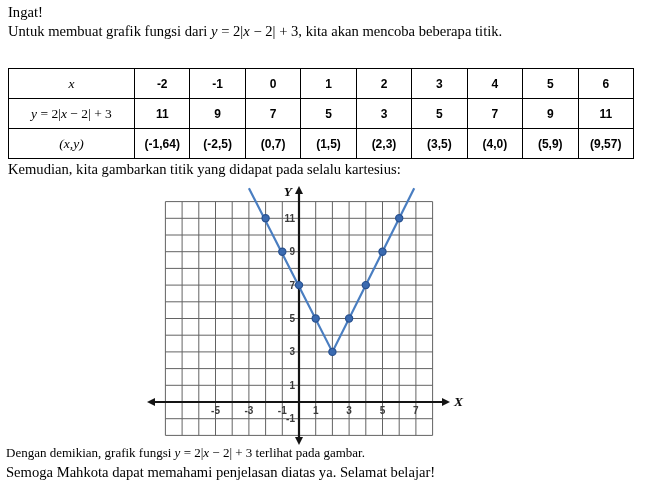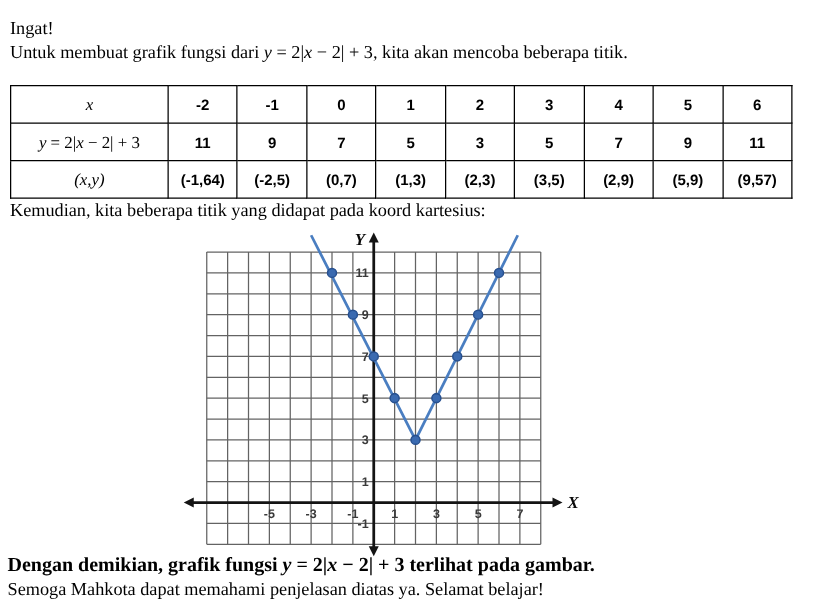--- a/index.html
+++ b/index.html
@@ -1,28 +1,28 @@
 <!DOCTYPE html>
 <html><head>
 <meta charset="utf-8">
 <style>
   html,body{margin:0;padding:0;background:#fff;}
   .page{position:relative;width:652px;height:490px;background:#ffffff;overflow:hidden;
         font-family:"Liberation Serif",serif;color:#000;}
-  .intro{position:absolute;left:8px;top:3px;font-size:14.6px;line-height:18.6px;white-space:nowrap;margin-top:11px;}
+  .intro{position:absolute;left:8px;top:3px;font-size:14.6px;line-height:18.6px;white-space:nowrap;}
   .math i{font-style:italic;}
   .it{font-style:italic;}
   .vals{position:absolute;left:8px;top:68px;width:626px;border-collapse:collapse;table-layout:fixed;}
   .vals td{border:1px solid #000;height:29px;padding:0;text-align:center;vertical-align:middle;
            font-family:"Liberation Sans",sans-serif;font-weight:700;font-size:12px;}
   .vals td.hd{font-family:"Liberation Serif",serif;font-weight:400;font-size:13.5px;}
   .caption{position:absolute;left:8px;top:161px;font-size:14.6px;white-space:nowrap;}
   #graph{position:absolute;left:140px;top:183px;}
   .closing{position:absolute;left:6px;top:444px;font-size:14.6px;line-height:18.6px;white-space:nowrap;}
-  .bold-line{font-weight:700;font-size:16px;}
+  .bold-line{font-weight:400;font-size:13px;}
   .tick{font-family:"Liberation Sans",sans-serif;font-weight:700;font-size:10px;}
   .axis-title{font-family:"Liberation Serif",serif;font-style:italic;font-weight:700;font-size:13.5px;}
 </style>
 </head>
 <body>
 
 <div class="page">
 
   <div class="intro">
     <div>Ingat!</div>
@@ -65,31 +65,31 @@
       <td>5</td>
       <td>7</td>
       <td>9</td>
       <td>11</td>
     </tr>
     <tr>
       <td class="hd it">(x,y)</td>
       <td>(-1,64)</td>
       <td>(-2,5)</td>
       <td>(0,7)</td>
-      <td>(1,3)</td>
+      <td>(1,5)</td>
       <td>(2,3)</td>
       <td>(3,5)</td>
-      <td>(2,9)</td>
+      <td>(4,0)</td>
       <td>(5,9)</td>
       <td>(9,57)</td>
     </tr>
   </tbody>
     </table>
 
-  <div class="caption">Kemudian, kita beberapa titik yang didapat pada koord kartesius:</div>
+  <div class="caption">Kemudian, kita gambarkan titik yang didapat pada selalu kartesius:</div>
 
   <svg id="graph" width="340" height="266" viewBox="0 0 340 266" xmlns="http://www.w3.org/2000/svg">
       <line x1="25.400000000000006" y1="252.4" x2="25.400000000000006" y2="18.600000000000023" stroke="#636363" stroke-width="1"></line>
       <line x1="42.10000000000001" y1="252.4" x2="42.10000000000001" y2="18.600000000000023" stroke="#636363" stroke-width="1"></line>
       <line x1="58.80000000000001" y1="252.4" x2="58.80000000000001" y2="18.600000000000023" stroke="#636363" stroke-width="1"></line>
       <line x1="75.5" y1="252.4" x2="75.5" y2="18.600000000000023" stroke="#636363" stroke-width="1"></line>
       <line x1="92.2" y1="252.4" x2="92.2" y2="18.600000000000023" stroke="#636363" stroke-width="1"></line>
       <line x1="108.9" y1="252.4" x2="108.9" y2="18.600000000000023" stroke="#636363" stroke-width="1"></line>
       <line x1="125.6" y1="252.4" x2="125.6" y2="18.600000000000023" stroke="#636363" stroke-width="1"></line>
       <line x1="142.3" y1="252.4" x2="142.3" y2="18.600000000000023" stroke="#636363" stroke-width="1"></line>

